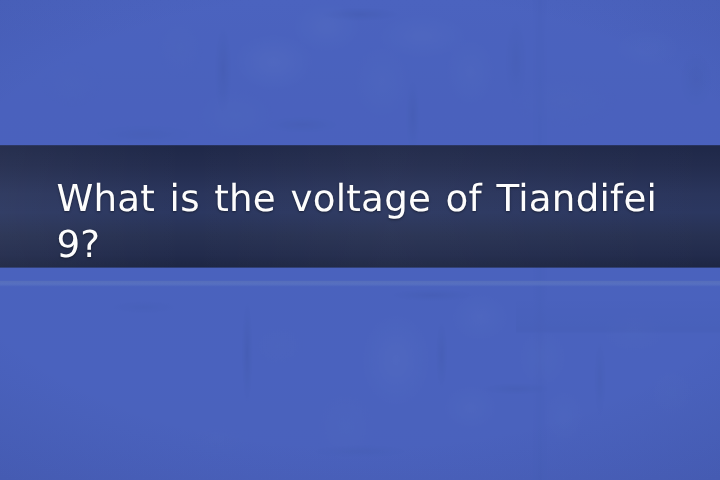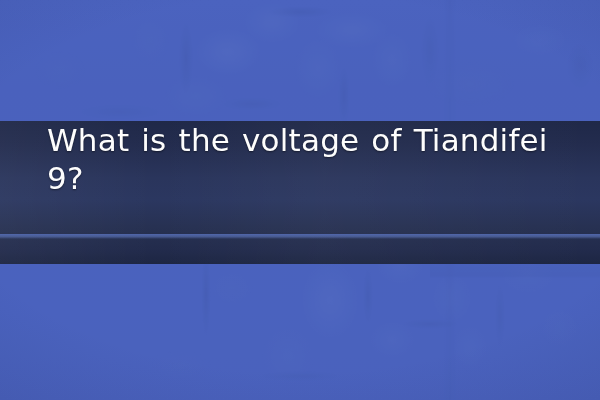--- a/index.html
+++ b/index.html
@@ -125,32 +125,32 @@
     background: radial-gradient(ellipse 110% 90% at 50% 46%,
                 rgba(0,0,0,0) 52%, rgba(26,40,92,.22) 100%);
   }
 
   
   .banner {
     position: absolute;
     left: 0;
     right: 0;
     top: 121px;
-    height: 143px;
+    height: 102px;
     background:
       linear-gradient(180deg,
         #1f2848   0%,
         #232c4e  16%,
         #2a355c  40%,
         #2b3760  55%,
         #273152  74%,
         #222b4c  90%,
         #1d2643 100%);
     display: flex;
-    align-items: flex-start;
+    align-items: flex-end;
   }
 
   .banner-sheen {
     position: absolute;
     left: 0; right: 0;
     top: 0; height: 100%;
     pointer-events: none;
     background:
       linear-gradient(90deg,
         rgba(255,255,255,.035) 0%,

